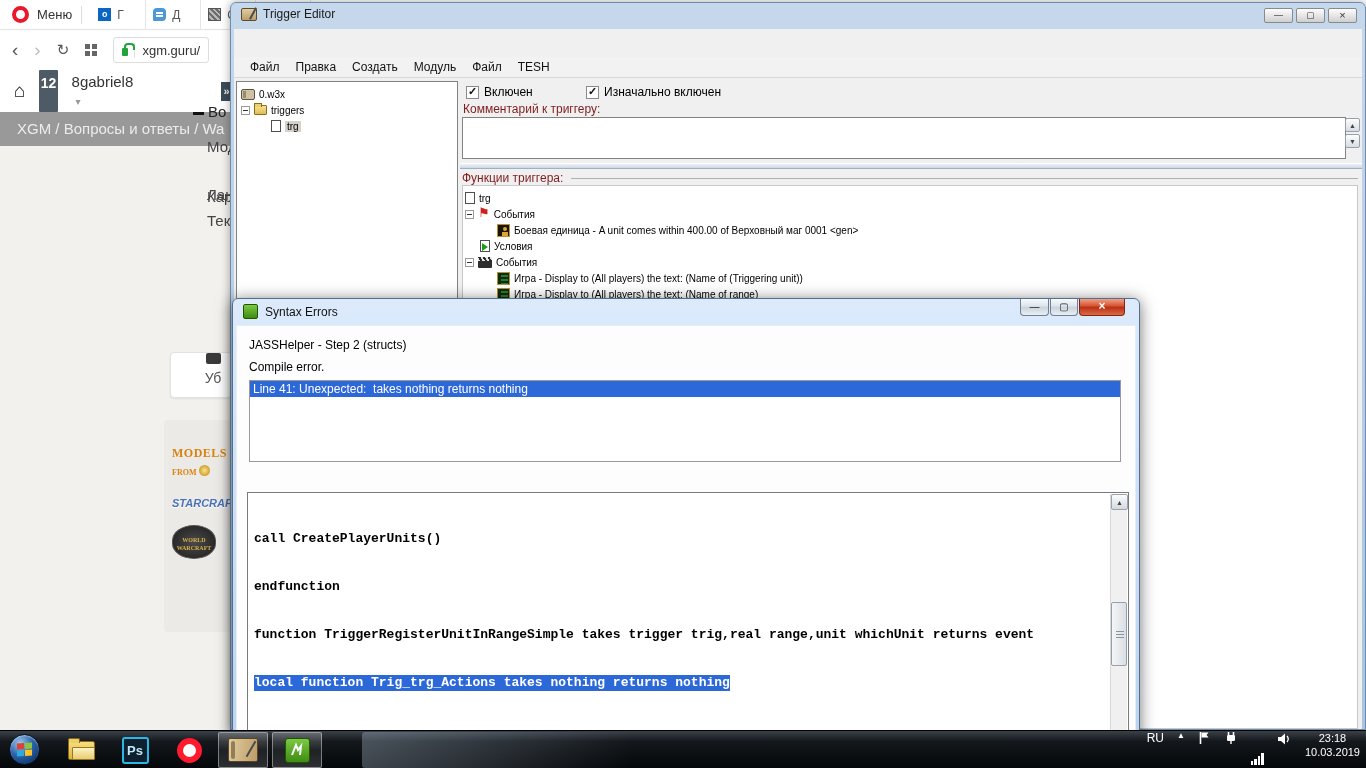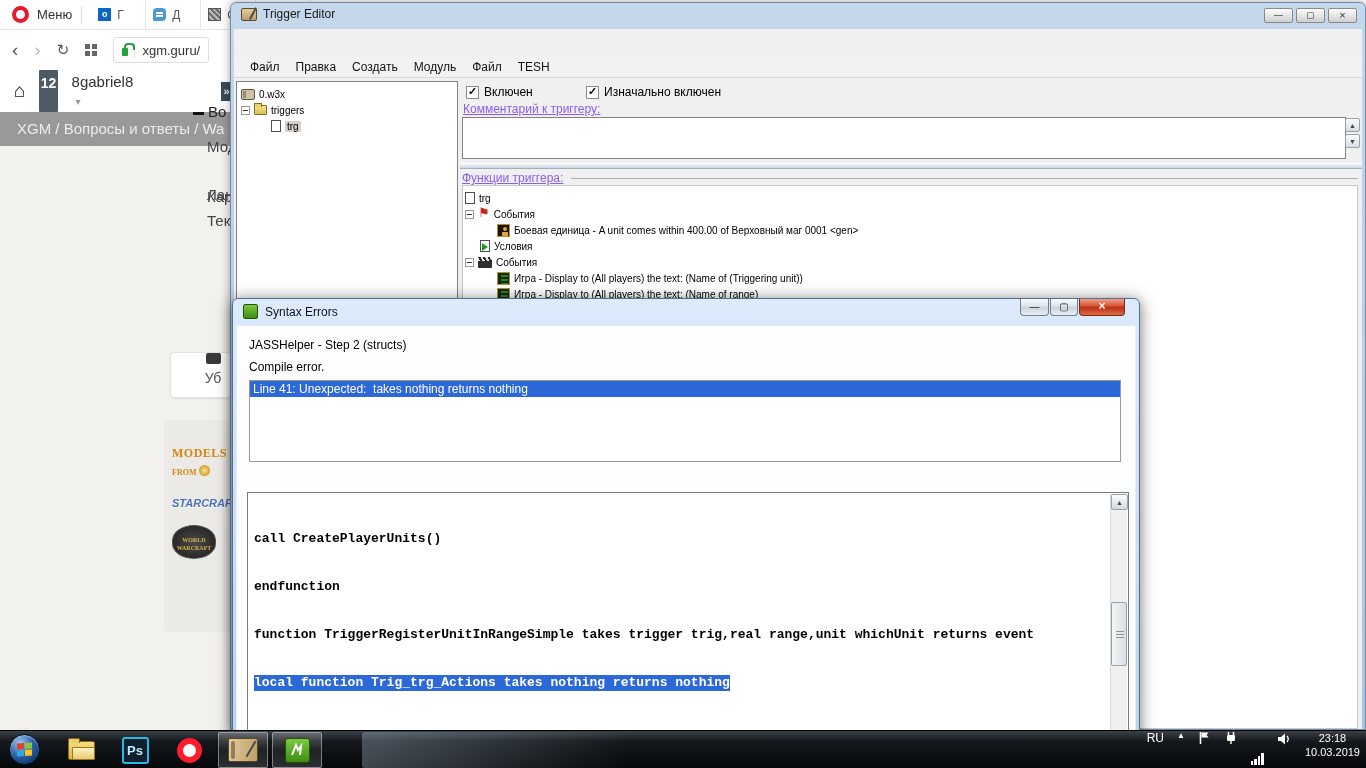--- a/index.html
+++ b/index.html
@@ -108,21 +108,21 @@
   #te-maptree { position:absolute; left:2px; top:52px; bottom:2px; width:222px; background:#fff; border:1px solid #828282; padding:4px 0 0 4px; }
   .trow { height:16px; display:flex; align-items:center; gap:4px; font-size:10px; white-space:nowrap; }
   .exp { width:9px; height:9px; background:#fff; border:1px solid #9a9a9a; position:relative; flex:0 0 auto; }
   .exp::before { content:""; position:absolute; left:1px; top:3px; width:5px; height:1px; background:#333; }
   .sel-gray { background:#d5d2cc; padding:0 2px; }
   
   #te-right { position:absolute; left:226px; top:52px; right:0; bottom:0; background:#f0f0f0; }
   .chk { width:13px; height:13px; background:#fff; border:1px solid #8a8a8a; position:relative; flex:0 0 auto; }
   .chk::after { content:"✓"; position:absolute; left:1px; top:-2px; font:bold 11px "Liberation Sans",sans-serif; color:#111; }
   .cblabel { font-size:12px; margin-left:5px; }
-  .lbl { font-size:12px; color:#8b5cf6;text-decoration:underline; }
+  .lbl { font-size:12px; color:#7f1d1d; }
   #comment-box { position:absolute; left:2px; top:36px; width:884px; height:42px; background:#fff; border:1px solid #828282; }
   .mini-sbtn { position:absolute; right:2px; width:15px; height:14px; background:linear-gradient(#fdfdfd,#d8dce2); border:1px solid #98a0aa; border-radius:2px; font-size:7px; color:#444; text-align:center; line-height:13px; }
   .splitter { position:absolute; left:0; top:82px; width:100%; height:6px; background:linear-gradient(#eef2f8,#cdd8e4); border-top:1px solid #fff; border-bottom:1px solid #9fb0c0; }
   .grpline { position:absolute; left:2px; right:4px; top:97px; height:1px; background:#b0b0b0; }
   .grplabel { position:absolute; left:2px; top:90px; background:#f0f0f0; padding-right:8px; }
   #fn-tree { position:absolute; left:2px; top:104px; right:4px; bottom:0; background:#fff; border:1px solid #c8c8c8; padding:4px 0 0 2px; }
   .ic-unitev { width:13px; height:13px; background:#1c1408; border:1px solid #b8922e; flex:0 0 auto; }
   .ic-unitev::before { content:""; position:absolute; left:4.5px; top:2px; width:4px; height:4px; background:#d8a830; border-radius:50%; }
   .ic-unitev::after { content:""; position:absolute; left:3.5px; top:7px; width:6px; height:4px; background:#d8a830; }
   .ic-game { width:13px; height:13px; background:#0d2e10; border:1px solid #b8922e; flex:0 0 auto; }

